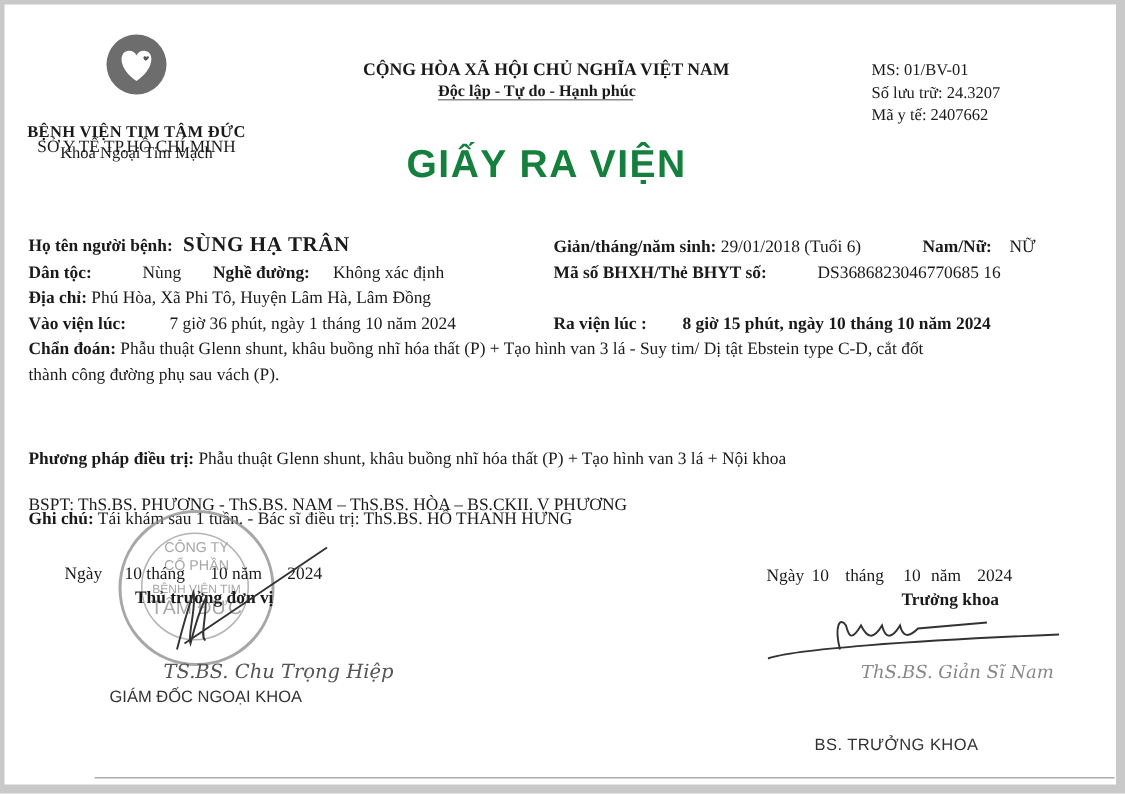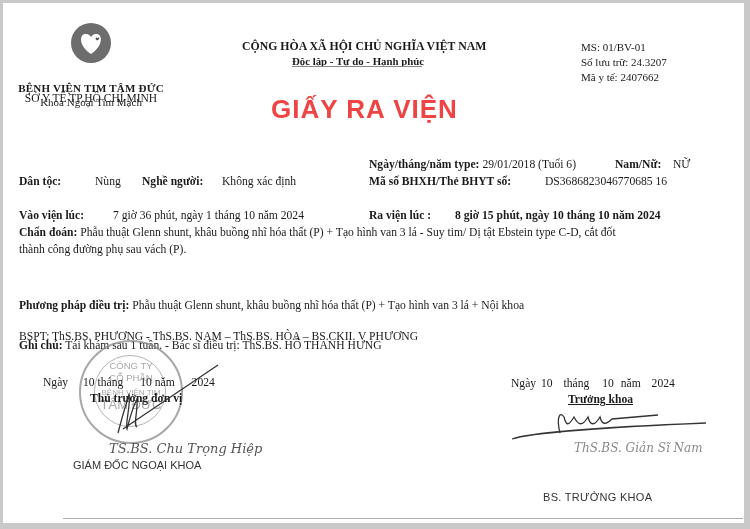--- a/index.html
+++ b/index.html
@@ -25,21 +25,21 @@
   .org { position: absolute; left: 0; width: 170px; text-align: center; font-size: 11.5px; }
   .org.l1 { top: 65px; left: 3px; margin-top: 24px; }
   .org.l2 { top: 79px; left: 3px; font-weight: bold; font-size: 11px; letter-spacing: 0.2px; }
   .org.l3 { top: 93px; left: 3px; font-size: 11px; }
 
   
   .nat { font-weight: bold; font-size: 11.8px; }
   .motto { font-weight: bold; font-size: 10.8px; }
   .title {
     font-family: "Liberation Sans", sans-serif; font-weight: bold;
-    font-size: 26px; letter-spacing: 1px; color: #ef4444;
+    font-size: 26px; letter-spacing: 1px; color: #15803d;
   }
 
   
   .meta { font-size: 11px; }
 
   .line { font-size: 11.6px; }
   .b { font-weight: bold; }
   .patient-name { font-weight: bold; font-size: 14px; letter-spacing: 0.4px; }
 
   
@@ -76,35 +76,43 @@
 
   <div class="abs nat" style="left:239px; top:36px;">CỘNG HÒA XÃ HỘI CHỦ NGHĨA VIỆT NAM</div>
   <div class="abs motto" style="left:289px; top:52px;">Độc lập - Tự do - Hạnh phúc</div>
   <div class="abs" style="left:289px; top:63px; width:130px; height:1px; background:#888;"></div>
   <div class="abs title" style="left:268px; top:91px;">GIẤY RA VIỆN</div>
 
   <div class="abs meta" style="left:578px; top:38px;">MS: 01/BV-01</div>
   <div class="abs meta" style="left:578px; top:53px;">Số lưu trữ: 24.3207</div>
   <div class="abs meta" style="left:578px; top:68px;">Mã y tế: 2407662</div>
 
+  <div class="abs line" style="left:16px; top:153px;">
+    <span class="b">Họ tên người bệnh:</span>
+    <span class="patient-name" style="margin-left:4px;">SÙNG HẠ TRÂN</span>
+  </div>
   <div class="abs line" style="left:366px; top:155px;">
-    <span class="b">Ngày/tháng/năm type:</span>
+    <span class="b">Giản/tháng/năm sinh:</span>
     <span>29/01/2018 (Tuổi 6)</span>
   </div>
   <div class="abs line b" style="left:612px; top:155px;">Nam/Nữ:</div>
   <div class="abs line" style="left:670px; top:155px;">NỮ</div>
 
   <div class="abs line b" style="left:16px; top:172px;">Dân tộc:</div>
   <div class="abs line" style="left:92px; top:172px;">Nùng</div>
-  <div class="abs line b" style="left:139px; top:172px;">Nghề người:</div>
+  <div class="abs line b" style="left:139px; top:172px;">Nghề đường:</div>
   <div class="abs line" style="left:219px; top:172px;">Không xác định</div>
 
   <div class="abs line b" style="left:366px; top:172px;">Mã số BHXH/Thẻ BHYT số:</div>
   <div class="abs line" style="left:542px; top:172px;">DS3686823046770685 16</div>
 
+  <div class="abs line" style="left:16px; top:189px;">
+    <span class="b">Địa chỉ:</span>
+    <span>Phú Hòa, Xã Phi Tô, Huyện Lâm Hà, Lâm Đồng</span>
+  </div>
 
   <div class="abs line b" style="left:16px; top:206px;">Vào viện lúc:</div>
   <div class="abs line" style="left:110px; top:206px;">7 giờ 36 phút, ngày 1 tháng 10 năm 2024</div>
   <div class="abs line b" style="left:366px; top:206px;">Ra viện lúc :</div>
   <div class="abs line" style="left:452px; top:206px;font-weight:bold;">8 giờ 15 phút, ngày 10 tháng 10 năm 2024</div>
 
   <div class="abs line" style="left:16px; top:223px;">
     <span class="b">Chẩn đoán:</span>
     <span>Phẫu thuật Glenn shunt, khâu buồng nhĩ hóa thất (P) + Tạo hình van 3 lá - Suy tim/ Dị tật Ebstein type C-D, cắt đốt</span>
   </div>
@@ -147,21 +155,21 @@
   <div class="abs sig-name" style="left:70px; top:456px;">GIÁM ĐỐC NGOẠI KHOA</div>
 
   <div class="abs line" style="left:508px; top:374px;">
     <span>Ngày</span>
     <span style="margin-left:2px;">10</span>
     <span style="margin-left:8px;">tháng</span>
     <span style="margin-left:10px;">10</span>
     <span style="margin-left:4px;">năm</span>
     <span style="margin-left:8px;">2024</span>
   </div>
-  <div class="abs line b" style="left:565px; top:390px;text-decoration:underline;">Trưởng khoa</div>
+  <div class="abs line b" style="left:598px; top:390px;">Trưởng khoa</div>
   <svg class="abs" style="left:505px; top:400px;" width="200" height="50" viewBox="0 0 200 50">
     <path d="M52 30 C 48 14, 52 8, 56 14 C 58 22, 60 24, 66 14 C 70 22, 74 24, 80 14 C 82 22, 86 24, 92 14 C 94 22, 98 22, 104 16 L 150 12" stroke="#333" stroke-width="1.3" fill="none"></path>
     <path d="M4 36 C 20 30, 100 24, 198 20" stroke="#333" stroke-width="1.3" fill="none"></path>
   </svg>
   <div class="abs sig-name" style="left:535px; top:438px; opacity:0.7;">
     <span class="script" style="font-size:12px;">ThS.BS. Giản Sĩ Nam</span>
   </div>
   <div class="abs sig-name" style="left:540px; top:456px; letter-spacing:0.3px;margin-top:32px;">BS. TRƯỞNG KHOA</div>
 
   <div class="bottom-rule"></div>

